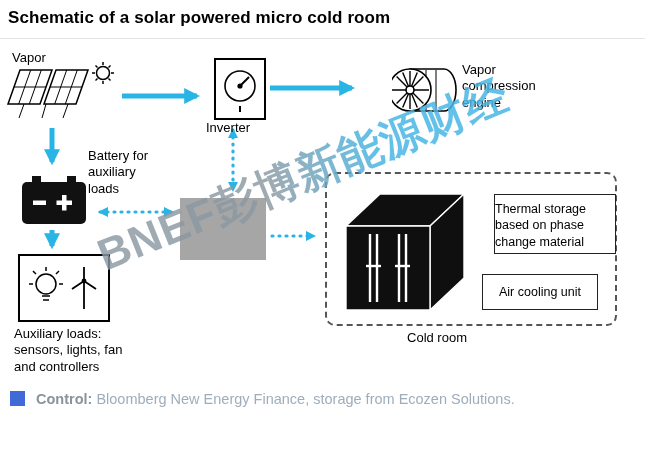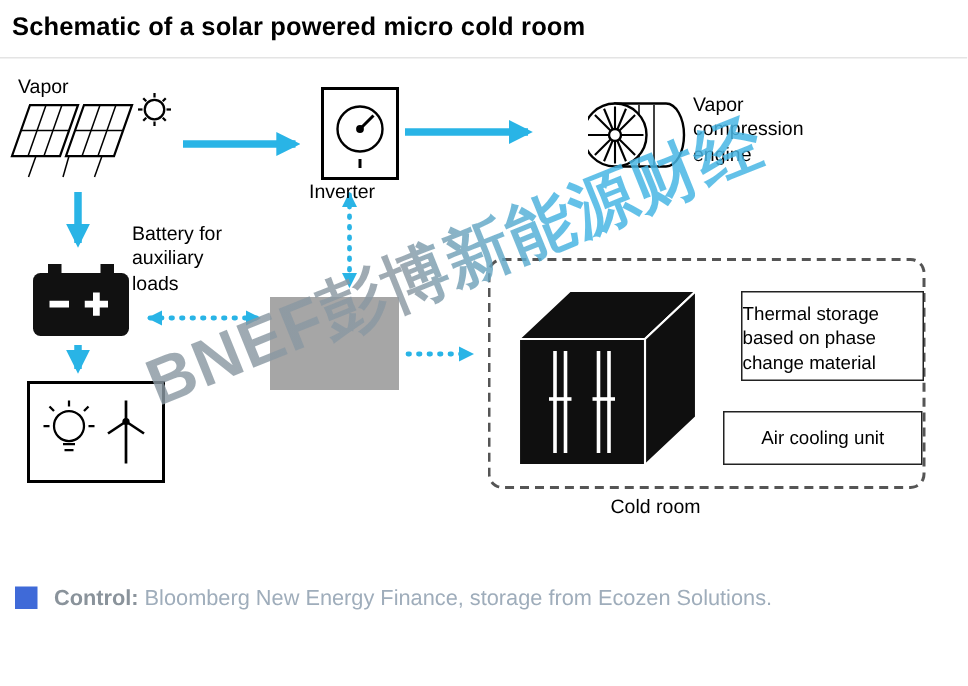--- a/index.html
+++ b/index.html
@@ -37,21 +37,21 @@
     position:absolute; left:18px; top:254px; width:88px; height:64px;
     background:#fff; border:2px solid #000; z-index:2;
     display:flex; align-items:center; justify-content:center;
   }
   .thermal-box {
     position:absolute; left:482px; top:194px; width:122px; height:60px;
     background:#fff; border:1.5px solid #222; z-index:3;
     font-size:12.5px; line-height:1.3; color:#000; padding:6px 0; box-sizing:border-box;margin-left:12px;
   }
   .air-box {
-    position:absolute; left:482px; top:274px; width:133px; height:36px;
+    position:absolute; left:482px; top:274px; width:116px; height:36px;
     background:#fff; border:1.5px solid #222; z-index:3;
     font-size:12.5px; color:#000; display:flex; align-items:center; justify-content:center;
     box-sizing:border-box;
   }
 
   .watermark {
     position:absolute; left:100px; top:228px; z-index:9;
     font-size:44px; font-weight:bold; letter-spacing:1px; white-space:nowrap;
     transform:rotate(-22deg); transform-origin:0 50%;
     color:rgba(138,152,162,0.78); pointer-events:none;
@@ -177,20 +177,21 @@
       </g>
       <g stroke="#000" stroke-width="1.8">
         <line x1="62" y1="22" x2="62" y2="8"></line>
         <line x1="62" y1="22" x2="50" y2="30"></line>
         <line x1="62" y1="22" x2="74" y2="30"></line>
         <line x1="62" y1="22" x2="62" y2="50"></line>
       </g>
       <circle cx="62" cy="22" r="2.4" fill="#000"></circle>
     </svg>
   </div>
+  <div class="node-label" style="left:14px; top:326px; width:132px;">Auxiliary loads: sensors, lights, fan and controllers</div>
 
   <div class="control-box"></div>
 
   <div class="dashed-box"></div>
   <svg class="icon-abs" style="left:340px; top:184px; z-index:3;" width="130" height="132" viewBox="0 0 130 132">
     <polygon points="6,42 40,10 124,10 90,42" fill="#0f0f0f" stroke="#fff" stroke-width="1.4"></polygon>
     <polygon points="90,42 124,10 124,94 90,126" fill="#0f0f0f" stroke="#fff" stroke-width="1.4"></polygon>
     <polygon points="6,42 90,42 90,126 6,126" fill="#0f0f0f" stroke="#fff" stroke-width="1.4"></polygon>
     <g stroke="#fff" stroke-width="2.4">
       <line x1="30" y1="50" x2="30" y2="118"></line>

